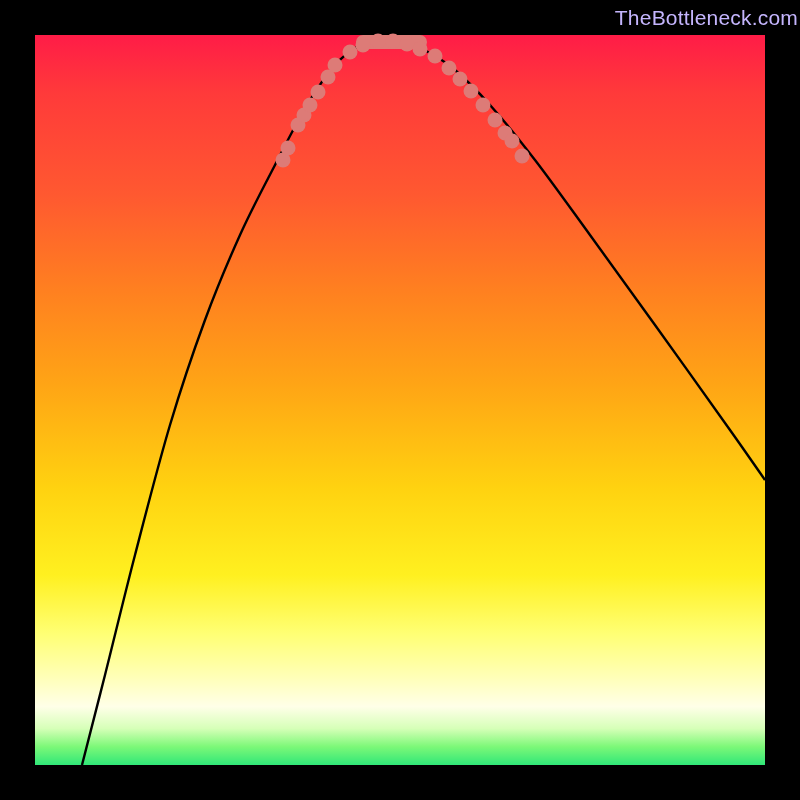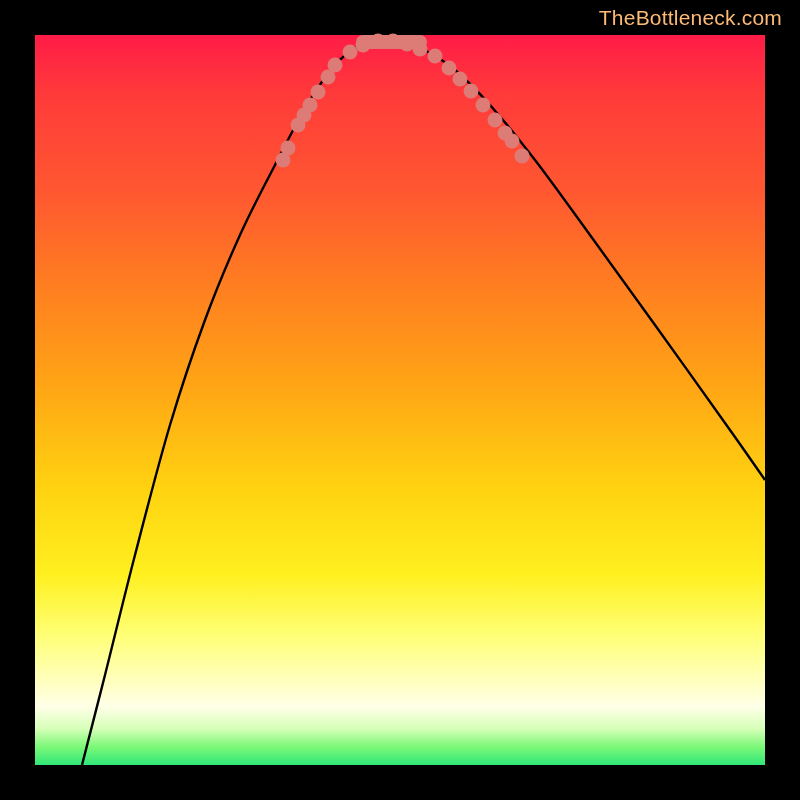--- a/index.html
+++ b/index.html
@@ -38,22 +38,22 @@
       #ffffb8 88%,
       #ffffe8 92%,
       #d6ffb8 95%,
       #7cf878 97.5%,
       #30e778 100%
     );
   }
   .watermark {
     position: absolute;
     top: 6px;
-    right: 18px;
-    color: #fdba74;
+    right: 2px;
+    color: #c4b5fd;
     font-size: 21px;
     font-weight: 500;
     letter-spacing: 0.2px;
     user-select: none;
   }
   svg.curve {
     position: absolute;
     top: 0;
     left: 0;
     width: 730px;

